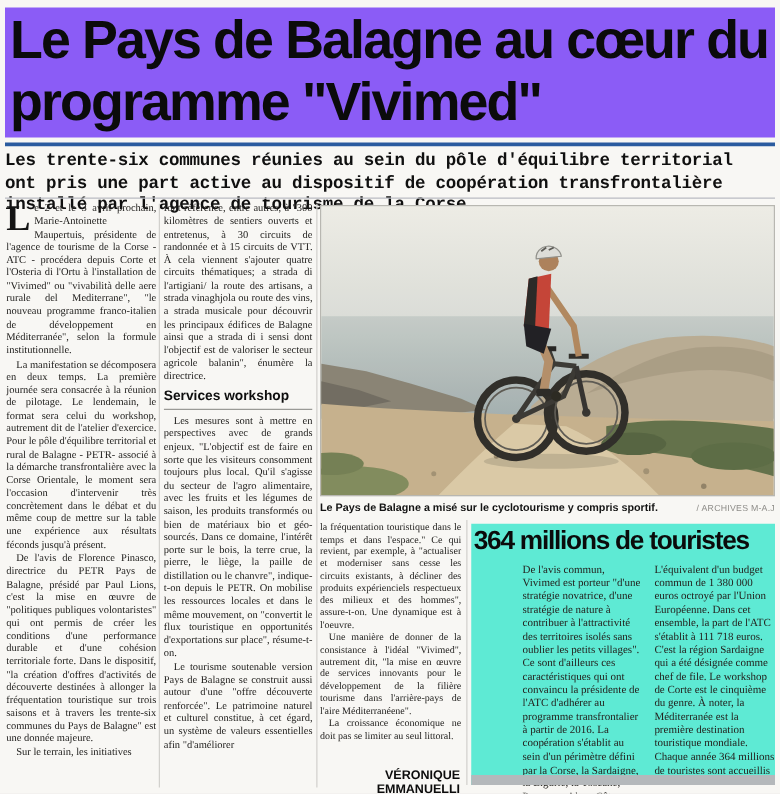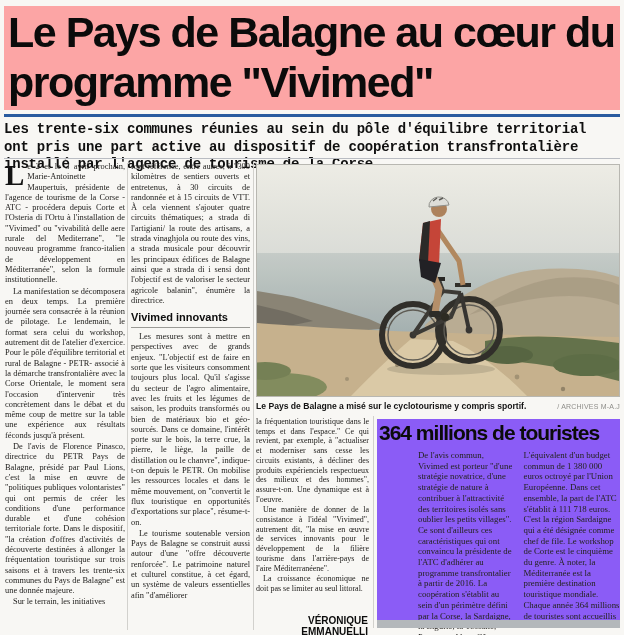--- a/index.html
+++ b/index.html
@@ -1,20 +1,20 @@
 <!DOCTYPE html>
 <html><head>
 <meta charset="utf-8">
 <style>
   html,body{margin:0;padding:0;}
   body{background:#e9e7e2;font-family:"Liberation Serif", serif;}
   #page{position:relative;width:624px;height:635px;background:#f8f7f4;overflow:hidden;color:#1c1c1c;}
 
   
-  #headline-box{position:absolute;left:4px;top:6px;width:616px;height:104px;background:#fca5a5;}
+  #headline-box{position:absolute;left:4px;top:6px;width:616px;height:104px;background:#8b5cf6;}
   #headline{margin:0;padding:1px 4px 0 4px;font-family:"Liberation Sans", sans-serif;
     font-weight:bold;font-size:43px;line-height:50px;letter-spacing:-1.5px;color:#0b0b0b;}
   #rule-blue{position:absolute;left:4px;top:114px;width:616px;height:3px;}
   #standfirst{position:absolute;left:4px;top:121px;width:614px;margin:0;
     font-family:Liberation Mono, monospace;font-weight:bold;font-size:14px;line-height:17.5px;
     letter-spacing:-0.2px;color:#101010;}
   #rule-gray{position:absolute;left:4px;top:158px;width:616px;height:1px;background:#b9bcc2;}
 
   
   .vsep{position:absolute;width:1px;background:#d2d1cd;}
@@ -47,21 +47,21 @@
 
   
   #col3{position:absolute;left:256px;top:417px;width:113px;height:194px;overflow:hidden;
     font-size:8px;line-height:9.7px;text-align:justify;color:#22211f;}
   #col3 p{margin:0 0 1px 0;}
   #col3 p.ind{text-indent:7px;}
   #byline{position:absolute;left:256px;top:615px;width:112px;text-align:right;
     font-family:"Liberation Sans", sans-serif;font-weight:bold;font-size:10px;color:#0c0c0c;}
 
   
-  #sidebar-box{position:absolute;left:377px;top:419px;width:243px;height:209px;background:#8b5cf6;}
+  #sidebar-box{position:absolute;left:377px;top:419px;width:243px;height:209px;background:#5eead4;}
   #sidebar-title{margin:2px 0 6px 2px;font-family:"Liberation Sans", sans-serif;font-weight:bold;
     font-size:21px;line-height:23px;letter-spacing:-1px;color:#0b0b0b;}
   #sidebar-cols{display:flex;gap:9px;padding-left:2px;margin-left:39px;}
   .sidecol{width:115px;font-size:8.8px;line-height:10.7px;color:#24231f;text-align:left;}
   #sidebar-bar{position:absolute;left:0;bottom:0;width:243px;height:8px;background:#b4b8bb;}
 </style>
 </head>
 <body>
 
 <div id="page">
@@ -82,21 +82,21 @@
 
   <div class="bodycol" id="col1">
     <p><span class="dropcap">L</span><span>e 2 et le 3 avril prochain, Marie-Antoinette Maupertuis, présidente de l'agence de tourisme de la Corse - ATC - procédera depuis Corte et l'Osteria di l'Ortu à l'installation de "Vivimed" ou "vivabilità delle aere rurale del Mediterrane", "le nouveau programme franco-italien de développement en Méditerranée", selon la formule institutionnelle.</span></p>
     <p class="ind">La manifestation se décomposera en deux temps. La première journée sera consacrée à la réunion de pilotage. Le lendemain, le format sera celui du workshop, autrement dit de l'atelier d'exercice. Pour le pôle d'équilibre territorial et rural de Balagne - PETR- associé à la démarche transfrontalière avec la Corse Orientale, le moment sera l'occasion d'intervenir très concrètement dans le débat et du même coup de mettre sur la table une expérience aux résultats féconds jusqu'à présent.</p>
     <p class="ind">De l'avis de Florence Pinasco, directrice du PETR Pays de Balagne, présidé par Paul Lions, c'est la mise en œuvre de "politiques publiques volontaristes" qui ont permis de créer les conditions d'une performance durable et d'une cohésion territoriale forte. Dans le dispositif, "la création d'offres d'activités de découverte destinées à allonger la fréquentation touristique sur trois saisons et à travers les trente-six communes du Pays de Balagne" est une donnée majeure.</p>
     <p class="ind">Sur le terrain, les initiatives</p>
   </div>
 
   <div class="bodycol" id="col2">
     <p>font référence, entre autres, à "300 kilomètres de sentiers ouverts et entretenus, à 30 circuits de randonnée et à 15 circuits de VTT. À cela viennent s'ajouter quatre circuits thématiques; a strada di l'artigiani/ la route des artisans, a strada vinaghjola ou route des vins, a strada musicale pour découvrir les principaux édifices de Balagne ainsi que a strada di i sensi dont l'objectif est de valoriser le secteur agricole balanin", énumère la directrice.</p>
-    <div class="crosshead">Vivimed innovants</div>
+    <div class="crosshead">Services workshop</div>
     <p class="ind">Les mesures sont à mettre en perspectives avec de grands enjeux. "L'objectif est de faire en sorte que les visiteurs consomment toujours plus local. Qu'il s'agisse du secteur de l'agro alimentaire, avec les fruits et les légumes de saison, les produits transformés ou bien de matériaux bio et géo-sourcés. Dans ce domaine, l'intérêt porte sur le bois, la terre crue, la pierre, le liège, la paille de distillation ou le chanvre", indique-t-on depuis le PETR. On mobilise les ressources locales et dans le même mouvement, on "convertit le flux touristique en opportunités d'exportations sur place", résume-t-on.</p>
     <p class="ind">Le tourisme soutenable version Pays de Balagne se construit aussi autour d'une "offre découverte renforcée". Le patrimoine naturel et culturel constitue, à cet égard, un système de valeurs essentielles afin "d'améliorer</p>
   </div>
 
   <figure id="photo" style="margin:0">
     <svg width="362" height="231" viewBox="0 0 362 231">
       <defs>
         <linearGradient id="sky" x1="0" y1="0" x2="0" y2="1">
           <stop offset="0" stop-color="#ecebe4"></stop>
             <stop offset="1" stop-color="#d3d6d0"></stop>

